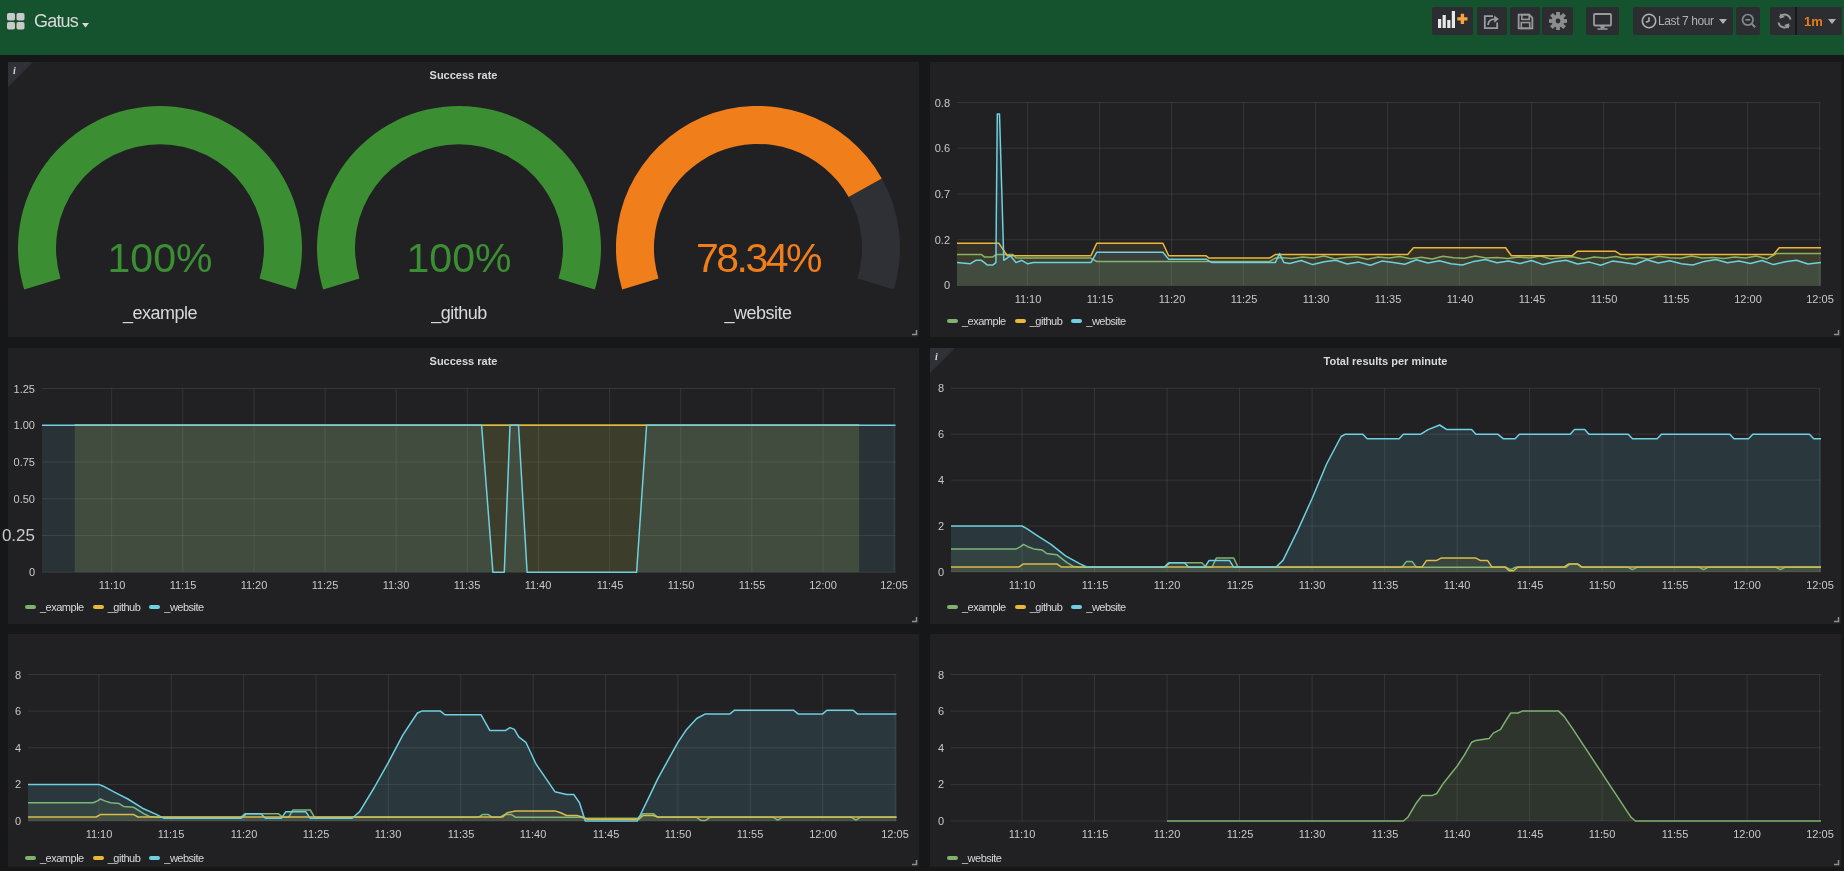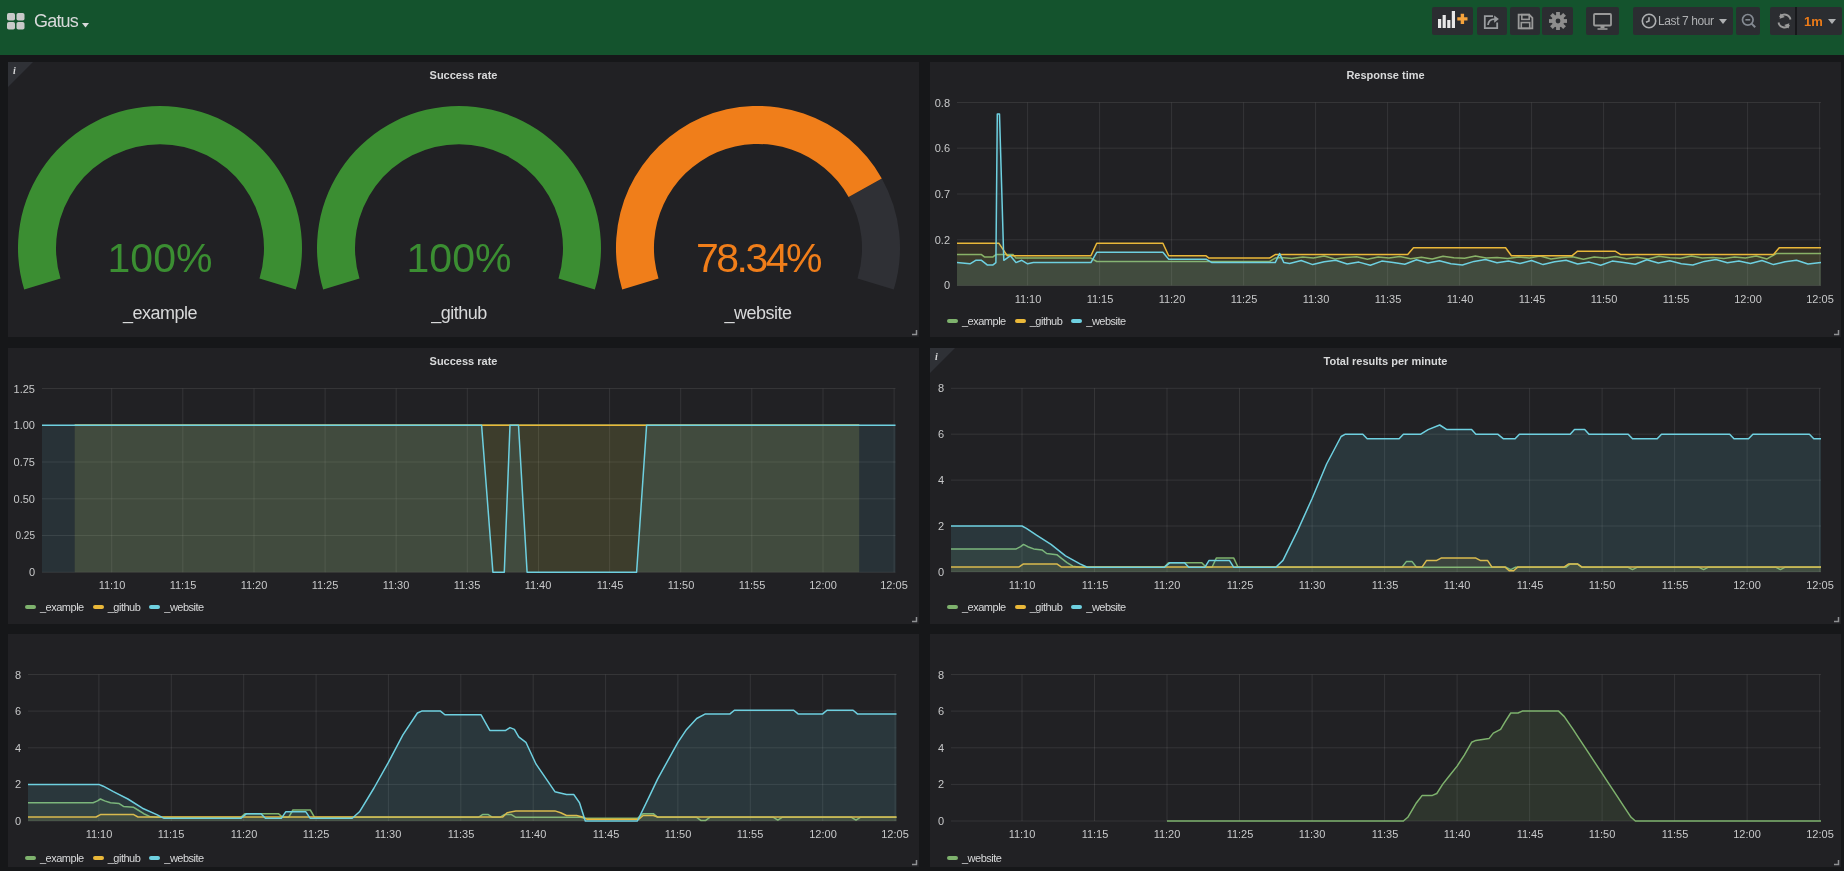--- a/index.html
+++ b/index.html
@@ -102,21 +102,20 @@
     </svg>
     <svg style="position:absolute;left:0;top:0" width="25" height="25">
       <polygon points="0,0 25,0 0,25" fill="#2f3136"></polygon>
       <text x="5" y="12" font-family="Liberation Serif, serif" font-style="italic" font-weight="bold" font-size="10" fill="#d8d9da">i</text>
     </svg>
     <svg style="position:absolute;left:901px;top:265px" width="10" height="10">
       <path d="M 7.5 3 L 7.5 7.5 L 3 7.5" fill="none" stroke="#8f9193" stroke-width="1.5"></path>
     </svg>
   </div>
 <div style="position:absolute;left:930px;top:62px;width:911px;height:275px;background:#212124;">
-    <div style="position:absolute;left:0;right:0;top:7px;text-align:center;font-size:11px;font-weight:bold;color:#d8d9da;">Response time</div>
     <svg width="911" height="275" style="position:absolute;left:0;top:0" viewBox="930 62 911 275">
       <line x1="957" y1="285.5" x2="1821" y2="285.5" stroke="rgba(255,255,255,0.09)" stroke-width="1"></line>
       <line x1="957" y1="239.8" x2="1821" y2="239.8" stroke="rgba(255,255,255,0.09)" stroke-width="1"></line>
       <line x1="957" y1="194.0" x2="1821" y2="194.0" stroke="rgba(255,255,255,0.09)" stroke-width="1"></line>
       <line x1="957" y1="148.2" x2="1821" y2="148.2" stroke="rgba(255,255,255,0.09)" stroke-width="1"></line>
       <line x1="957" y1="102.5" x2="1821" y2="102.5" stroke="rgba(255,255,255,0.09)" stroke-width="1"></line>
       <line x1="1027.6" y1="102.5" x2="1027.6" y2="285.5" stroke="rgba(255,255,255,0.09)" stroke-width="1"></line>
       <line x1="1099.6" y1="102.5" x2="1099.6" y2="285.5" stroke="rgba(255,255,255,0.09)" stroke-width="1"></line>
       <line x1="1171.6" y1="102.5" x2="1171.6" y2="285.5" stroke="rgba(255,255,255,0.09)" stroke-width="1"></line>
       <line x1="1243.6" y1="102.5" x2="1243.6" y2="285.5" stroke="rgba(255,255,255,0.09)" stroke-width="1"></line>
@@ -189,21 +188,21 @@
       <line x1="894.1" y1="388.5" x2="894.1" y2="572.3" stroke="rgba(255,255,255,0.09)" stroke-width="1"></line>
       <polygon points="74.7,425.3 859.2,425.3 859.2,572.3 74.7,572.3" fill="#7EB26D" fill-opacity="0.1" stroke="none"></polygon>
       <polyline points="74.7,425.3 859.2,425.3" fill="none" stroke="#7EB26D" stroke-width="1.5" stroke-linejoin="round"></polyline>
       <polygon points="74.7,425.3 859.2,425.3 859.2,572.3 74.7,572.3" fill="#EAB839" fill-opacity="0.1" stroke="none"></polygon>
       <polyline points="74.7,425.3 859.2,425.3" fill="none" stroke="#EAB839" stroke-width="1.5" stroke-linejoin="round"></polyline>
       <polygon points="42.0,425.3 481.6,425.3 492.9,572.3 504.3,572.3 510.0,425.3 518.5,425.3 527.1,572.3 636.6,572.3 646.6,425.3 895.5,425.3 895.5,572.3 42.0,572.3" fill="#6ED0E0" fill-opacity="0.1" stroke="none"></polygon>
       <polyline points="42.0,425.3 481.6,425.3 492.9,572.3 504.3,572.3 510.0,425.3 518.5,425.3 527.1,572.3 636.6,572.3 646.6,425.3 895.5,425.3" fill="none" stroke="#6ED0E0" stroke-width="1.5" stroke-linejoin="round"></polyline>
     </svg>
     <div style="position:absolute;left:-8px;top:-348px;width:1844px;height:871px;pointer-events:none;">
       <div style="position:absolute;right:1809px;top:565px;font-size:11px;color:#c8c9ca;line-height:14px;">0</div>
-      <div style="position:absolute;right:1809px;top:529px;font-size:10px;color:#c8c9ca;line-height:14px;">0.25</div>
+      <div style="position:absolute;right:1809px;top:529px;font-size:17px;color:#c8c9ca;line-height:14px;">0.25</div>
       <div style="position:absolute;right:1809px;top:492px;font-size:11px;color:#c8c9ca;line-height:14px;">0.50</div>
       <div style="position:absolute;right:1809px;top:455px;font-size:11px;color:#c8c9ca;line-height:14px;padding-left:14px;">0.75</div>
       <div style="position:absolute;right:1809px;top:418px;font-size:11px;color:#c8c9ca;line-height:14px;">1.00</div>
       <div style="position:absolute;right:1809px;top:382px;font-size:11px;color:#c8c9ca;line-height:14px;">1.25</div>
       <div style="position:absolute;left:88px;top:578.3px;width:48px;text-align:center;font-size:11px;color:#c8c9ca;line-height:14px;">11:10</div>
       <div style="position:absolute;left:159px;top:578.3px;width:48px;text-align:center;font-size:11px;color:#c8c9ca;line-height:14px;">11:15</div>
       <div style="position:absolute;left:230px;top:578.3px;width:48px;text-align:center;font-size:11px;color:#c8c9ca;line-height:14px;">11:20</div>
       <div style="position:absolute;left:301px;top:578.3px;width:48px;text-align:center;font-size:11px;color:#c8c9ca;line-height:14px;">11:25</div>
       <div style="position:absolute;left:372px;top:578.3px;width:48px;text-align:center;font-size:11px;color:#c8c9ca;line-height:14px;">11:30</div>
       <div style="position:absolute;left:443px;top:578.3px;width:48px;text-align:center;font-size:11px;color:#c8c9ca;line-height:14px;">11:35</div>

